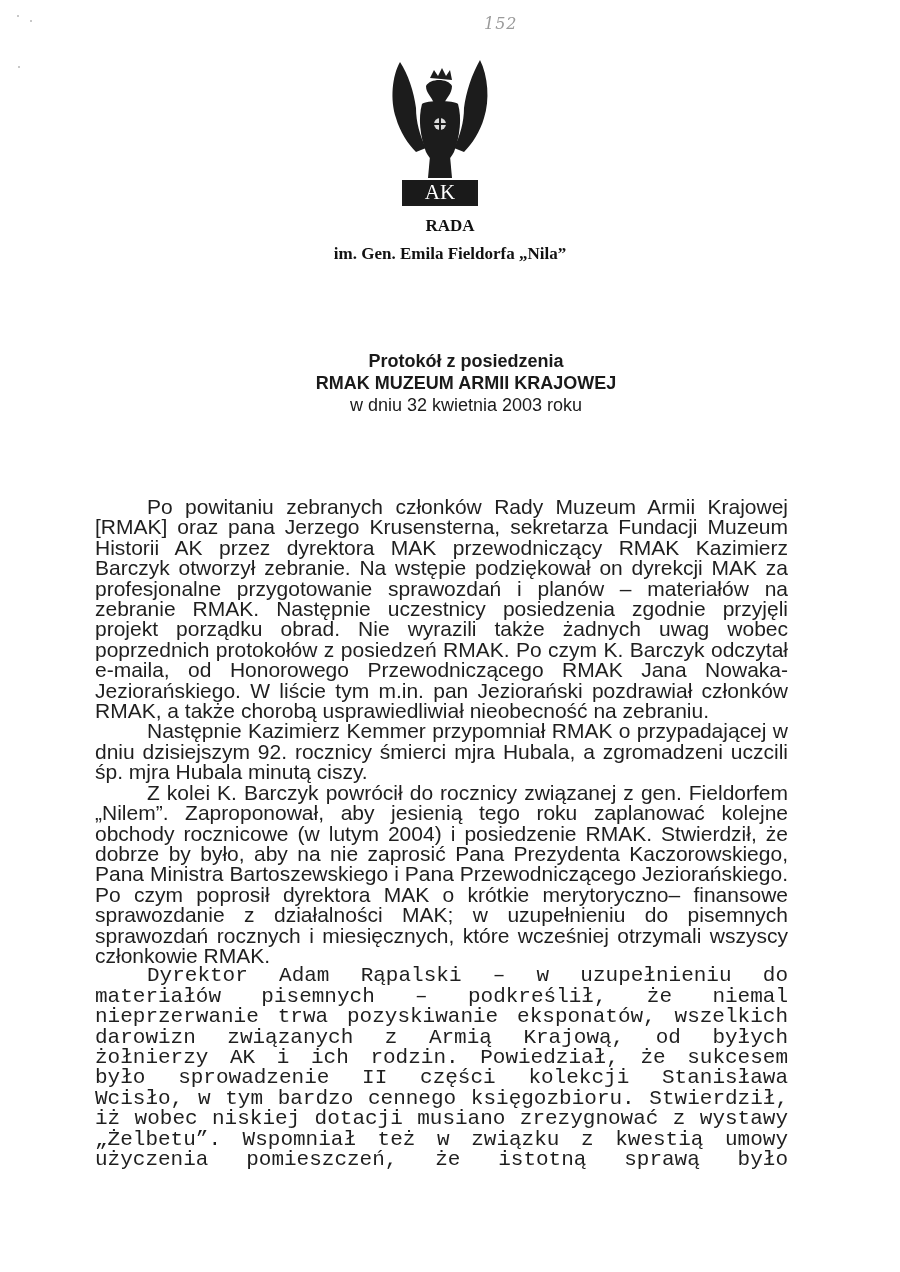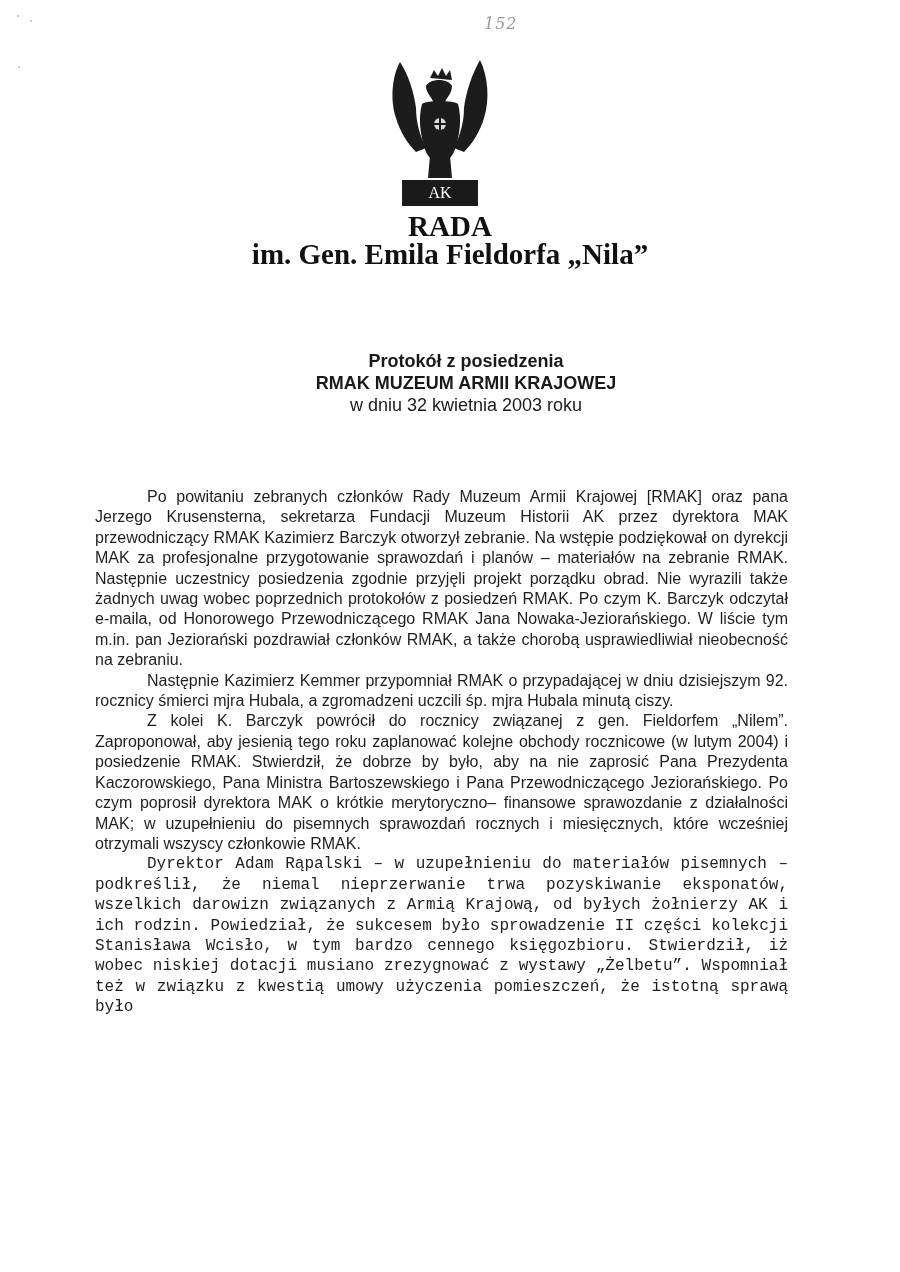--- a/index.html
+++ b/index.html
@@ -6,35 +6,35 @@
     body { width: 900px; height: 1272px; position: relative; overflow: hidden; color: #1a1a1a; }
     .page-number {
       position: absolute; left: 476px; top: 14px;
       font-family: "DejaVu Serif", serif; font-style: italic;
       font-size: 16px; color: #9a9a9a; letter-spacing: 1px; margin-left: 8px;
     }
     .emblem { position: absolute; left: 386px; top: 56px; width: 108px; height: 152px; }
     .emblem-label {
       position: absolute; left: 405px; top: 180px; width: 70px; height: 24px;
       background: #1a1a1a; color: #ffffff;
-      font-family: "Liberation Serif", serif; font-size: 16px; text-align: center; line-height: 25px;
+      font-family: "Liberation Serif", serif; font-size: 21px; text-align: center; line-height: 25px;
     }
     .org-header {
       position: absolute; left: 0; top: 212px; width: 900px; text-align: center;
-      font-family: "Liberation Serif", serif; font-weight: bold; font-size: 29px; line-height: 28px; color: #111;
+      font-family: "Liberation Serif", serif; font-weight: bold; font-size: 17px; line-height: 28px; color: #111;
     }
     .org-header div { margin: 0; }
     .protocol-header {
       position: absolute; left: 0; top: 350px; width: 900px; text-align: center;
       font-family: "Liberation Sans", sans-serif; font-size: 18px; line-height: 22px; color: #1a1a1a; margin-left: 16px;
     }
     .protocol-header .bold { font-weight: bold; }
     .body-text {
-      position: absolute; left: 95px; top: 487px; width: 693px;
-      font-family: "Liberation Sans", sans-serif; font-size: 16px; line-height: 20.4px;
+      position: absolute; left: 95px; top: 497px; width: 693px;
+      font-family: "Liberation Sans", sans-serif; font-size: 21px; line-height: 20.4px;
       text-align: justify; color: #1f1f1f;
     }
     .body-text p { margin: 0; text-indent: 52px; }
     .body-text p.first { text-indent: 52px; }
     .body-text p.last { text-align-last: justify; font-family: Liberation Mono, monospace; }
     .speck { position: absolute; width: 2px; height: 2px; background: #c8c8c8; }
   </style>
 </head>
 <body>
 

